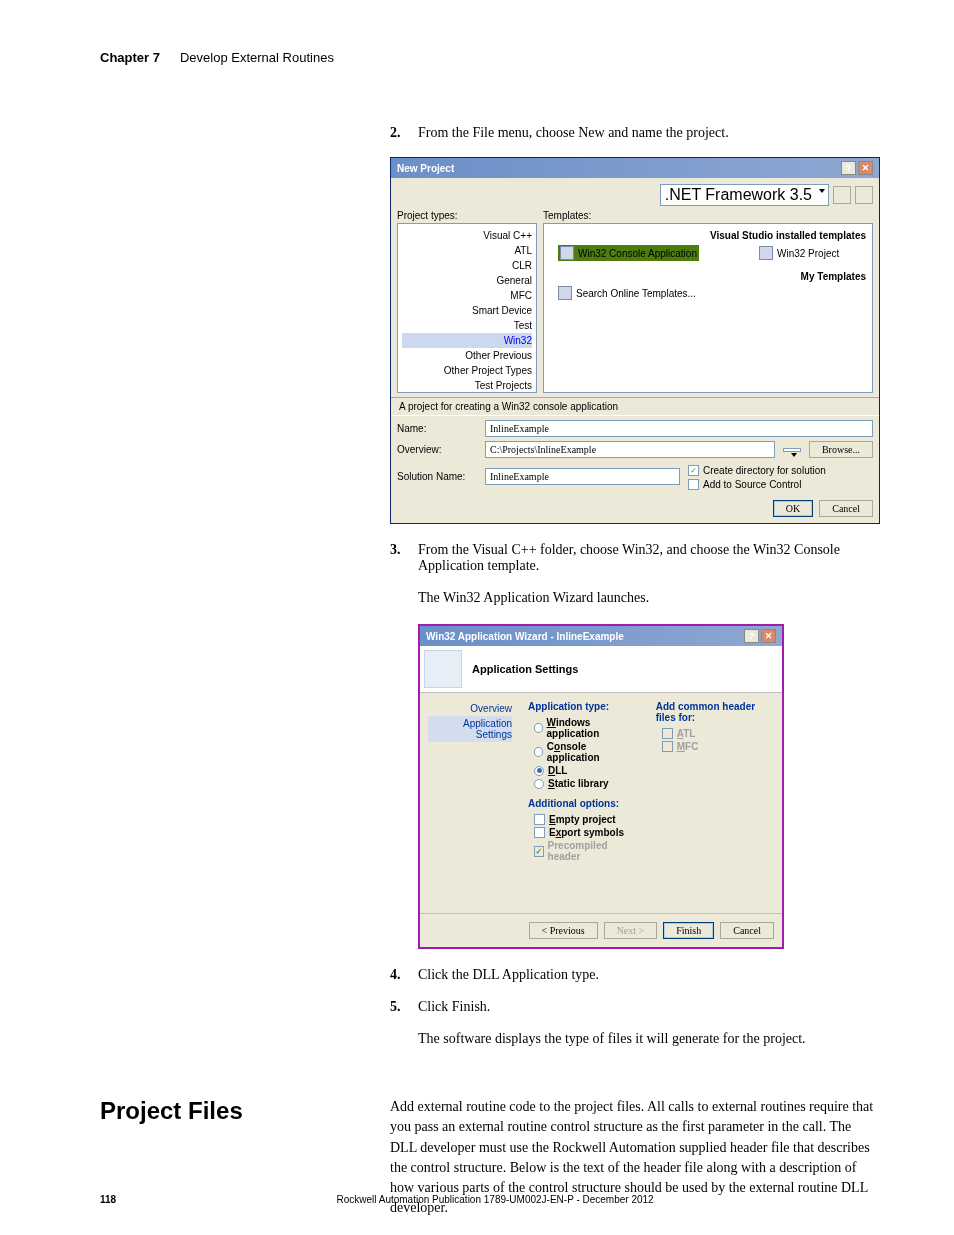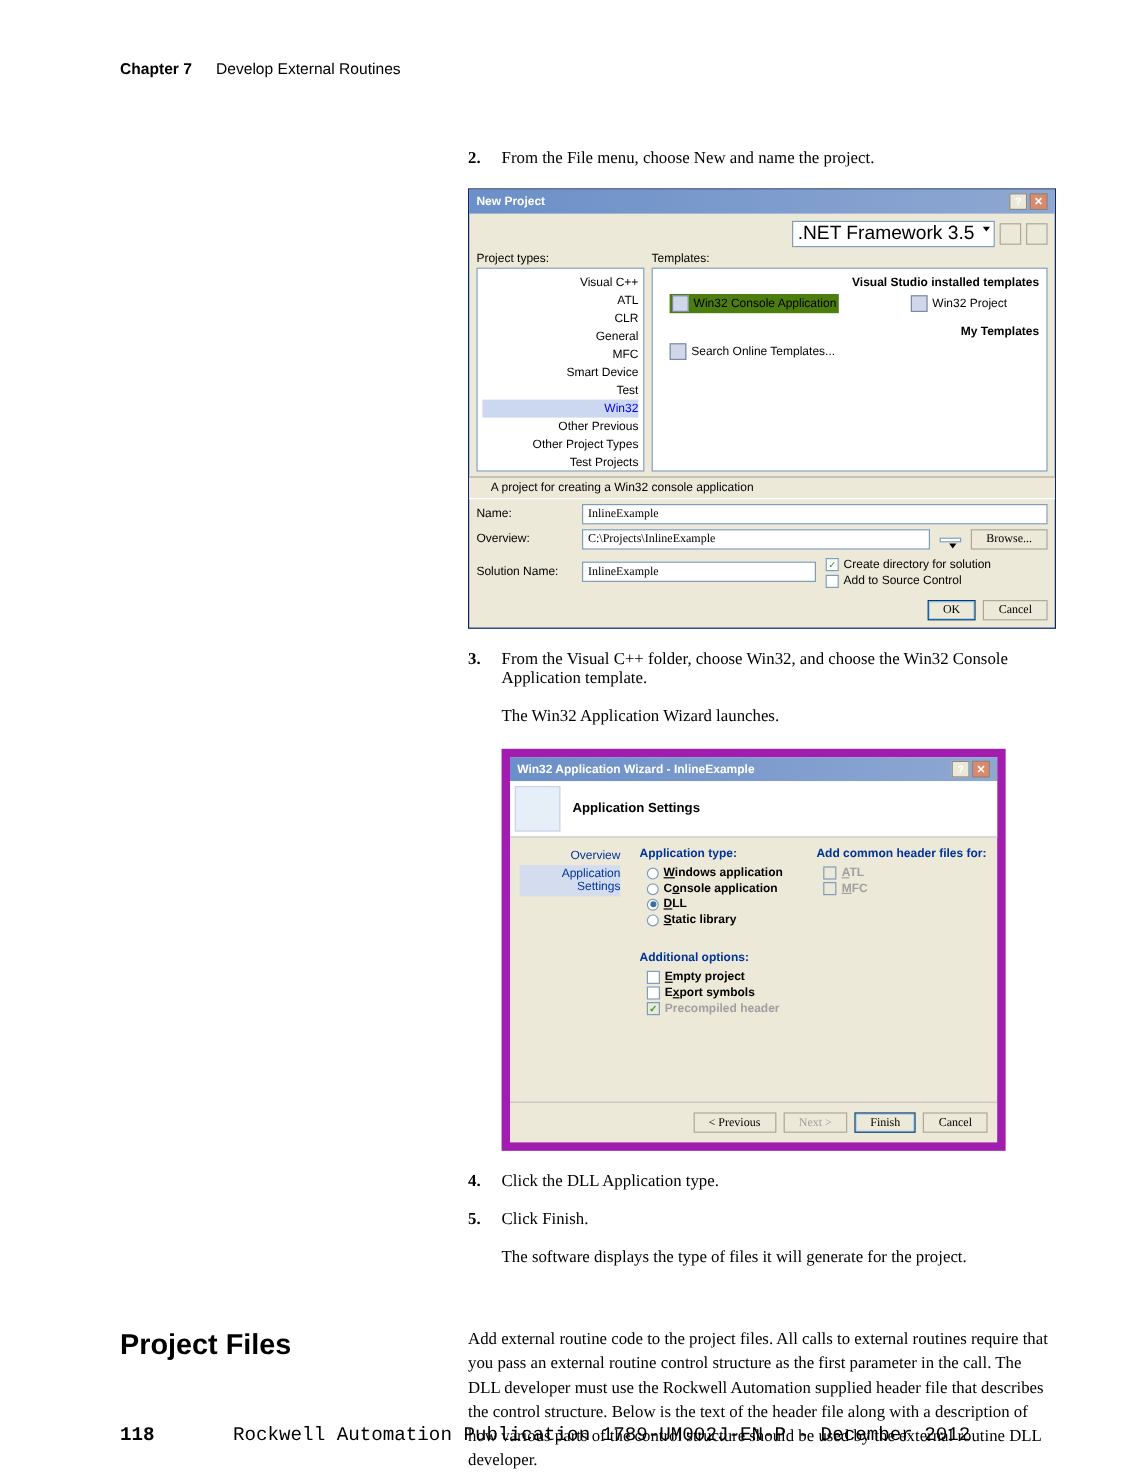--- a/index.html
+++ b/index.html
@@ -120,21 +120,21 @@
       right: 3px; top: 4px;
       border-left: 3px solid transparent;
       border-right: 3px solid transparent;
       border-top: 4px solid #000;
     }
     .icon-btn { width: 18px; height: 18px; background: #ece9d8; border: 1px solid #aca899; }
     .desc-bar {
       background: #ece9d8;
       border-top: 1px solid #aca899;
       border-bottom: 1px solid #fff;
-      padding: 3px 18px;
+      padding: 3px 8px;
       margin: 4px -6px;
     }
     .form-row { display: flex; align-items: center; gap: 8px; margin-top: 4px; }
     .form-label { width: 80px; }
     .form-input {
       flex: 1; border: 1px solid #7f9db9; background: #fff;
       padding: 2px 4px; font-size: 10px; font-family: Tahoma;
     }
     .btn-win {
       background: #ece9d8;
@@ -142,22 +142,22 @@
       padding: 2px 12px;
       font-size: 10px;
       font-family: Tahoma;
     }
     .btn-win.default { border: 1px solid #003c74; box-shadow: inset 0 0 0 1px #a8cff0; }
     .np-footer { display: flex; justify-content: flex-end; gap: 6px; margin-top: 10px; }
     .chk { display: flex; align-items: center; gap: 4px; margin-top: 3px; }
     .chk-box { width: 11px; height: 11px; border: 1px solid #7f9db9; background: #fff; display:inline-flex; align-items:center; justify-content:center; font-size:8px; color:#21a121;}
     
     .dialog-wiz {
-      width: 420px;
-      border: 7px solid #a21caf;
+      width: 366px;
+      border: 2px solid #a21caf;
       background: #ece9d8;
       font-family: Tahoma, Arial, sans-serif;
       font-size: 10px;
     }
     .wiz-banner {
       display: flex;
       align-items: center;
       background: #fff;
       border-bottom: 1px solid #c0c0c0;
       padding: 4px;
@@ -194,22 +194,22 @@
       flex-shrink: 0;
     }
     .section-body { flex: 1; line-height: 1.45; }
     .footer {
       position: absolute;
       bottom: 30px;
       left: 100px;
       right: 80px;
       display: flex;
       justify-content: space-between;
-      font-family: Liberation Mono, monospace;
-      font-size: 16px;
+      font-family: Liberation Sans, sans-serif;
+      font-size: 10px;
     }
     .footer .page { font-weight: bold; }
     .footer .pub { flex:1; text-align:center; }
     .underline-text { text-decoration: underline; }
   </style>
 </head>
 <body>
 
 <div class="header">
   <span class="chapter-label">Chapter 7</span>
@@ -342,21 +342,21 @@
               <span>C<span class="underline-text">o</span>nsole application</span>
             </div>
           <div class="radio-row">
               <span class="radio checked"></span>
               <span><span class="underline-text">D</span>LL</span>
             </div>
           <div class="radio-row">
               <span class="radio"></span>
               <span><span class="underline-text">S</span>tatic library</span>
             </div>
-          <div class="wiz-label" style="margin-top:20px;">Additional options:</div>
+          <div class="wiz-label" style="margin-top:8px;">Additional options:</div>
           <div class="check-row">
               <span class="chk-box"></span>
               <span><span class="underline-text">E</span>mpty project</span>
             </div>
           <div class="check-row">
               <span class="chk-box"></span>
               <span>E<span class="underline-text">x</span>port symbols</span>
             </div>
           <div class="check-row disabled">
               <span class="chk-box" style="background:#ece9d8;">✓</span>

